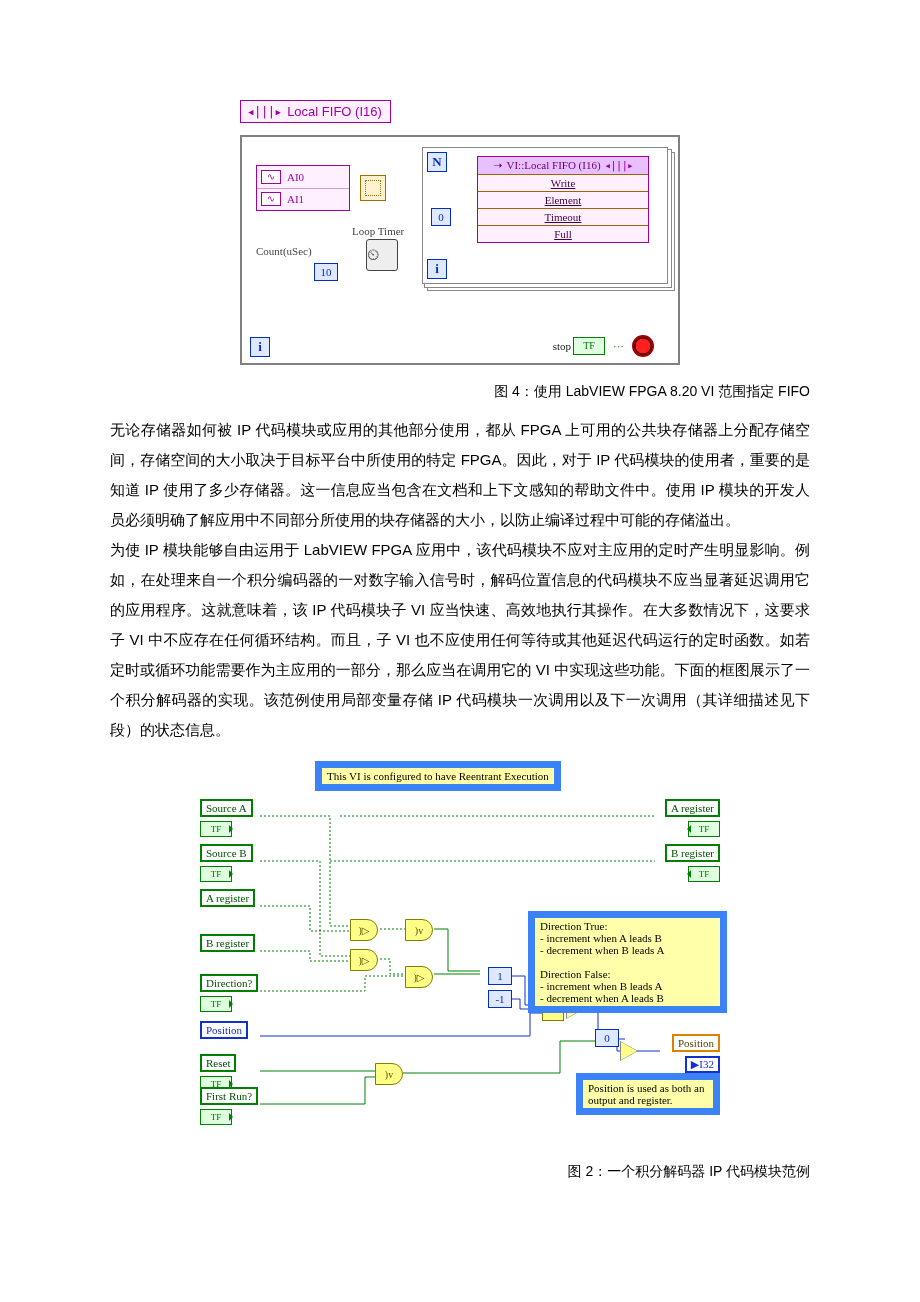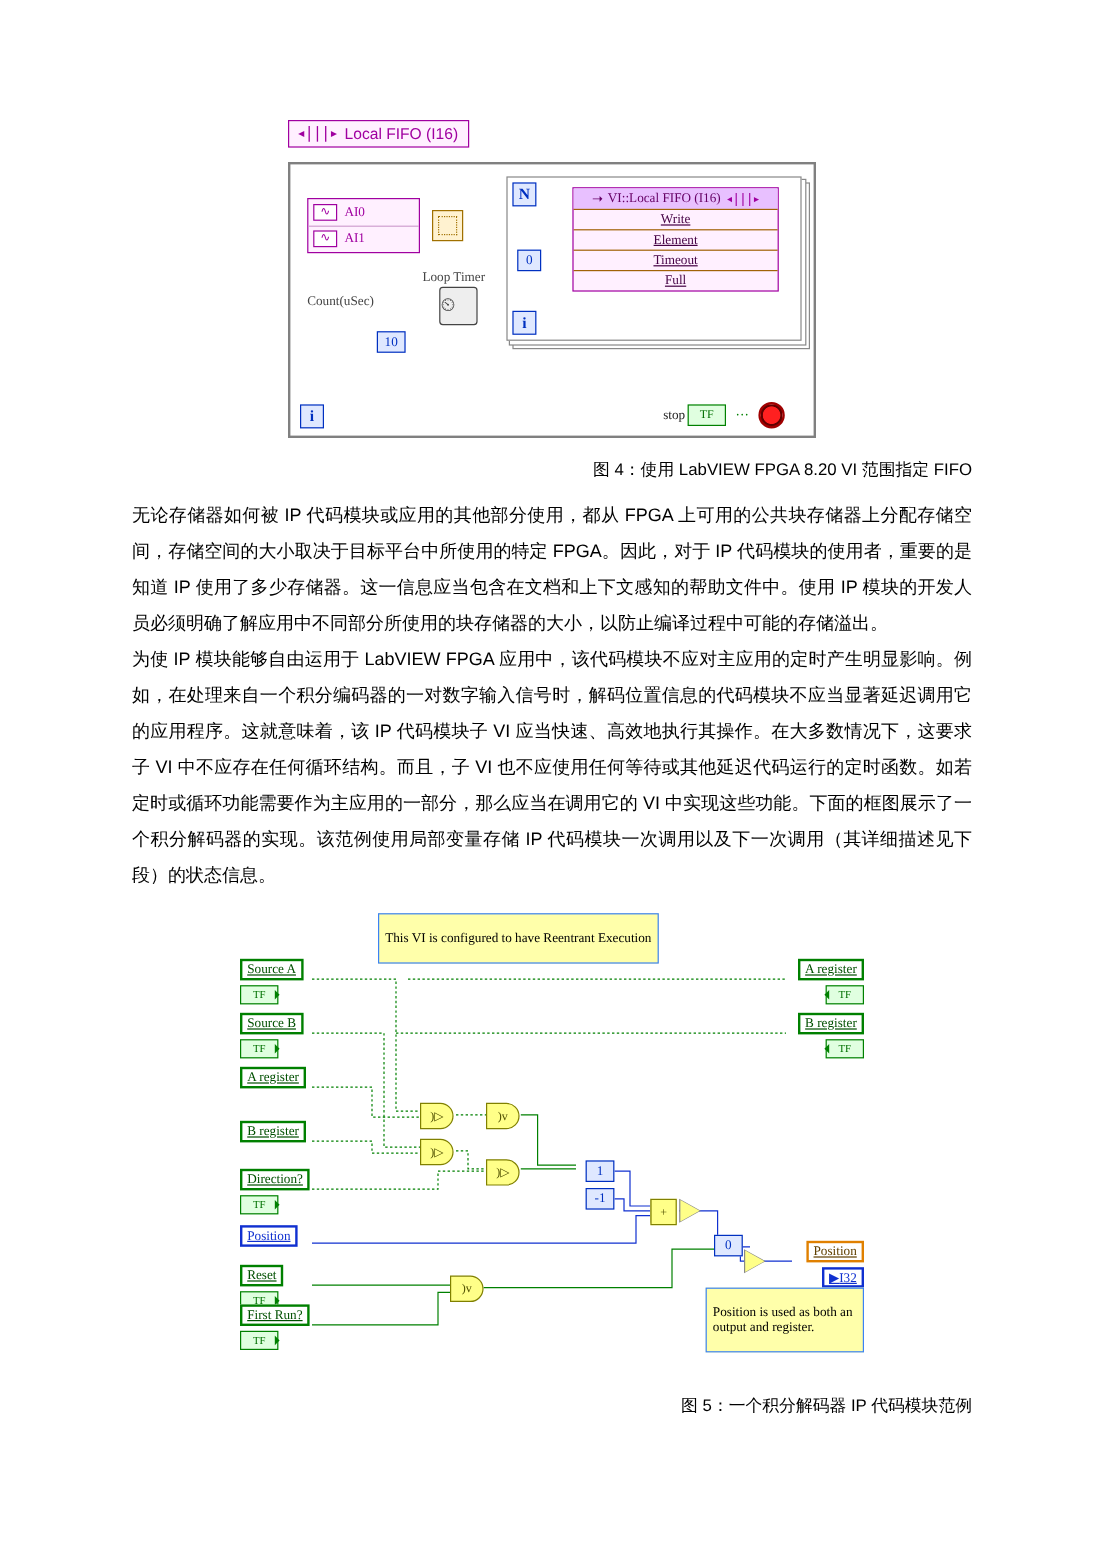--- a/index.html
+++ b/index.html
@@ -152,25 +152,25 @@
   .h4{
     font:bold 15px "SimSun","Microsoft YaHei",sans-serif;
     margin:16px 0 6px;
   }
 
   
   .fig5{
     width:520px;margin:16px auto 0;position:relative;height:380px;
   }
   .yellow-note{
-    background:#ffffaa;border:1px solid #3b82f6;font:11px Tahoma;padding:14px 5px;
+    background:#ffffaa;border:7px solid #3b82f6;font:11px Tahoma;padding:2px 5px;
   }
   .io-box{
     border:2px solid;background:#fff;font:11px Tahoma;padding:1px 4px;
-    display:inline-block;white-space:nowrap;margin-bottom:3px;text-decoration:underline;
+    display:inline-block;white-space:nowrap;margin-bottom:3px;
   }
   .io-box.green{border-color:#008000;color:#005000}
   .io-box.blue{border-color:#1030d0;color:#1030d0}
   .io-box.orange{border-color:#e08000;color:#604000}
   .io-pair{display:flex;flex-direction:column;align-items:flex-start;gap:1px;position:absolute}
   .io-pair.right{align-items:flex-end}
   .tf-ind{
     width:30px;height:14px;border:1px solid #008000;background:#e0ffe0;
     color:#007000;font:9px/14px Tahoma;text-align:center;position:relative
   }
@@ -218,21 +218,21 @@
         <div class="ai-row">
           <span class="wave">∿</span>
           <span>AI1</span>
         </div>
       </div>
       <div class="stub-icon"></div>
 
       <div class="count-box">
         <span>Count(uSec)</span>
       </div>
-      <div class="count-box" style="top:139px;left:72px">
+      <div class="count-box" style="top:126px;left:72px">
         <div class="ten">10</div>
       </div>
 
       <div class="loop-timer">
         <span>Loop Timer</span>
         <div class="clock">⏲</div>
       </div>
 
       <div class="forloop">
         <div class="bd-N" style="left:4px;top:4px">N</div>
@@ -354,18 +354,25 @@
     <div class="const1" style="left:288px;top:206px">1</div>
     <div class="const1" style="left:288px;top:229px">-1</div>
     <div class="const1" style="left:395px;top:268px">0</div>
 
     <div class="tri" style="left:342px;top:238px"></div>
     <div class="tri" style="left:342px;top:238px;transform:translate(0,0)"></div>
     <div class="gate" style="left:342px;top:238px;border-radius:0;width:20px;height:20px;text-align:center">+</div>
     <div class="tri" style="left:366px;top:238px"></div>
     <div class="tri" style="left:420px;top:280px"></div>
 
+    <div class="yellow-note" style="position:absolute;left:328px;top:150px;width:175px;white-space:pre-line">Direction True:
+- increment when A leads B
+- decrement when B leads A
+
+Direction False:
+- increment when B leads A
+- decrement when A leads B</div>
     <div class="yellow-note" style="position:absolute;right:0;top:312px;width:120px">Position is used as both an output and register.</div>
   </div>
 
-  <div class="caption" style="margin-top:22px">图 5：一个积分解码器 IP 代码模块范例</div>
+  <div class="caption" style="margin-top:22px">图 2：一个积分解码器 IP 代码模块范例</div>
 
 </div>
 
 </body></html>

